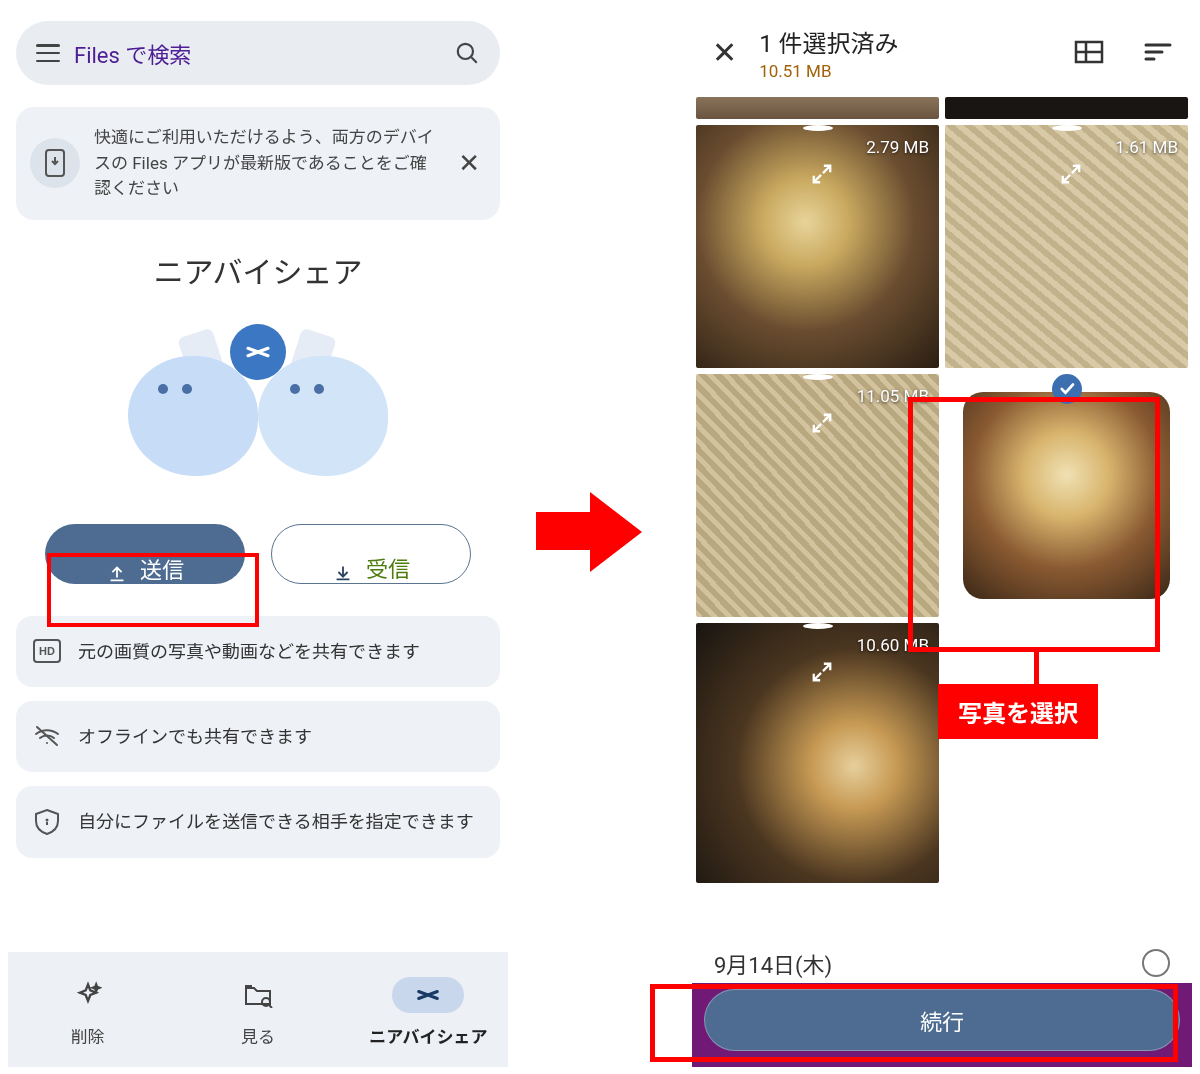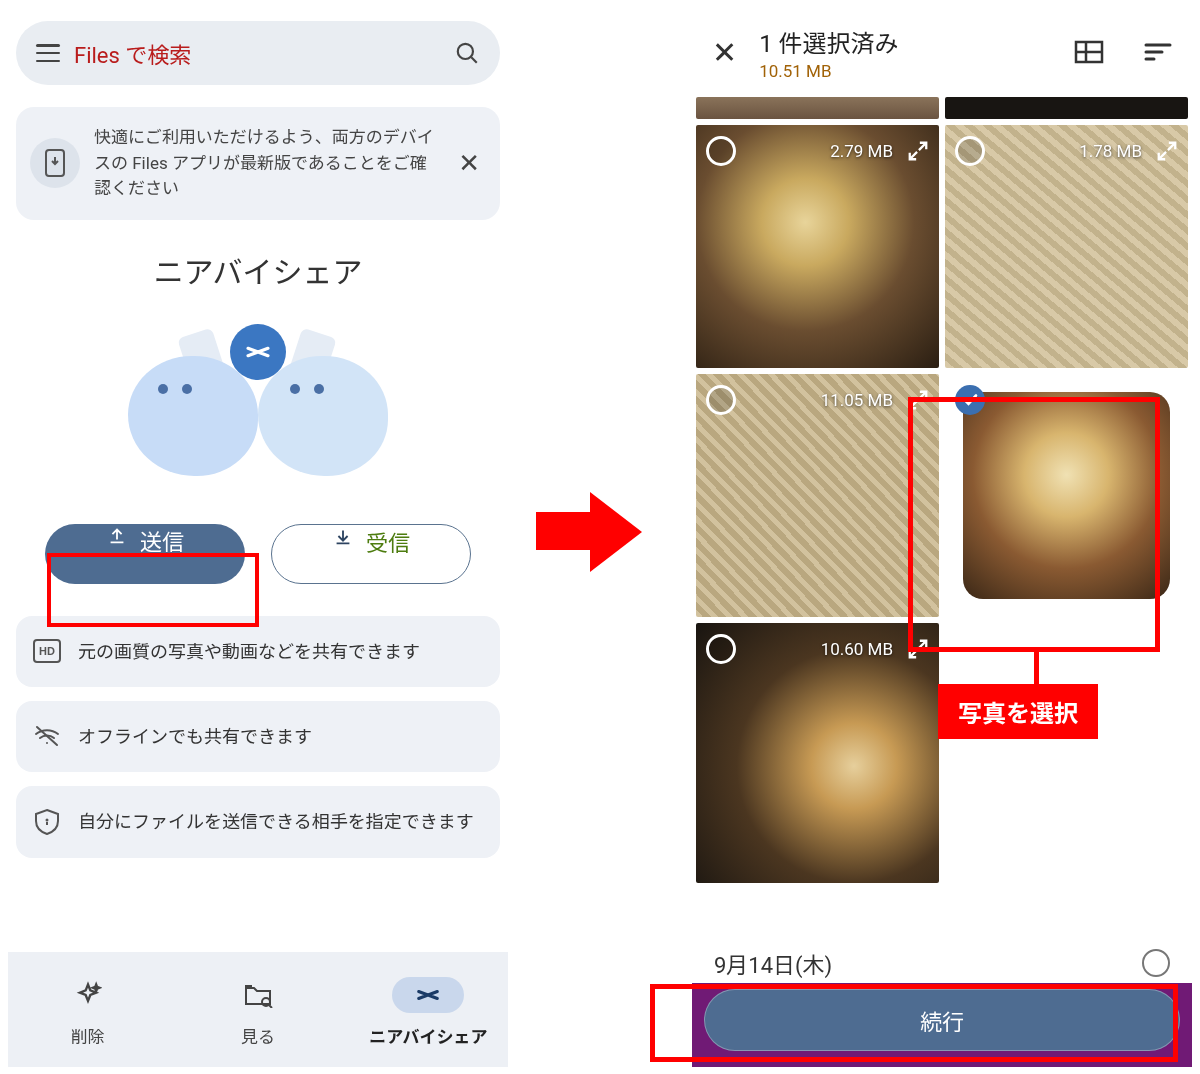--- a/index.html
+++ b/index.html
@@ -32,21 +32,21 @@
     height: 64px;
     background: #e9edf2;
     border-radius: 32px;
     display: flex;
     align-items: center;
     padding: 0 20px;
     gap: 14px;
   }
   .hamburger { width: 24px; height: 18px; display:flex; flex-direction:column; justify-content:space-between; }
   .hamburger span { display:block; height:2.5px; background:#444; border-radius:2px; }
-  .search-text { font-size: 22px; color: #b91c1c; flex:1; }
+  .search-text { font-size: 22px; color: #4c1d95; flex:1; }
   .search-icon svg { width:26px; height:26px; }
 
   .notice-card {
     margin: 12px 8px 0 8px;
     background: #eef1f6;
     border-radius: 18px;
     padding: 18px 14px;
     display: flex;
     align-items: center;
     gap: 14px;
@@ -72,21 +72,21 @@
   .center-circle {
     position:absolute; width:56px; height:56px; border-radius:50%; background:#3b77c2; left:222px; top:18px;
     display:flex; align-items:center; justify-content:center;
   }
   .phone-chip { position:absolute; width:36px; height:50px; background:#e5ecf5; border-radius:6px; transform:rotate(-18deg); }
   .phone-chip.c1 { left:176px; top:26px; }
   .phone-chip.c2 { left:286px; top:26px; transform:rotate(18deg); }
 
   .btn-row { display:flex; gap:26px; justify-content:center; margin:18px 0; }
   .pill-btn {
-    width:200px; height:60px; border-radius:30px; display:flex; align-items:flex-start; justify-content:center; gap:12px; font-size:22px; color:#102a4d;
+    width:200px; height:60px; border-radius:30px; display:flex; align-items:flex-end; justify-content:center; gap:12px; font-size:22px; color:#102a4d;
   }
   .pill-btn.primary { background:#4e6c91; color:#fff; }
   .pill-btn.outline { background:#fff; border:1.5px solid #5a738f; color:#4d7c0f;}
   .red-box { position:absolute; border:4px solid #ff0000; pointer-events:none; }
   .red-box.send { left:47px; top:553px; width:212px; height:74px; }
 
   .info-card {
     margin: 14px 8px 0 8px; background:#eef1f6; border-radius:16px; padding:22px 16px;
     display:flex; align-items:center; gap:16px; font-size:18px; color:#333; line-height:1.5;
   }
@@ -117,21 +117,21 @@
 
   .grid-area { flex:1; overflow:hidden; padding:0 4px 0 4px; position:relative; background:#fff;}
   .row-partial { display:flex; gap:6px; height:22px;}
   .row-partial .cell { flex:1; background:#6b5c4a; }
   .grid { display:grid; grid-template-columns:1fr 1fr; gap:6px; margin-top:6px;}
   .cell {
     position:relative; aspect-ratio:1/1; background:#5a4a3a; border-radius:2px; overflow:hidden;
     display:flex; align-items:center; justify-content:center;
   }
   .cell.half { aspect-ratio:auto; height:260px;}
-  .overlay-top { position:absolute; top:0; left:0; right:0; height:52px; display:flex; align-items:center; padding:0 10px; gap:6px; }
+  .overlay-top { position:absolute; top:0; left:0; right:0; height:52px; display:flex; align-items:center; padding:0 10px; gap:6px;flex-direction:column; }
   .sel-circle { width:30px; height:30px; border:3px solid #fff; border-radius:50%; background:rgba(0,0,0,0.15); }
   .sel-check { width:30px; height:30px; border-radius:50%; background:#3b6fb0; display:flex; align-items:center; justify-content:center; }
   .size-badge { margin-left:auto; font-size:17px; color:#fff; text-shadow:0 1px 3px rgba(0,0,0,.7); }
   .expand-icon { color:#fff; margin-left:8px;}
   .food {
     width:100%; height:100%; object-fit:cover;
     background: radial-gradient(circle at 45% 40%, #e8d49a 0%, #c9a95f 22%, #6a4d30 55%, #2a1e12 100%);
   }
   .food.noodle { background: repeating-linear-gradient(40deg, #d8c9a7 0 6px, #c2b28c 6px 12px); }
   .food.noodle2 { background: repeating-linear-gradient(46deg, #d2c29e 0 5px, #b9a77f 5px 11px); }
@@ -329,21 +329,21 @@
             <svg width="22" height="22" viewBox="0 0 24 24" stroke="#fff" stroke-width="2.5" fill="none">
                 <path d="M14 3 h7 v7 M10 21 H3 v-7 M21 3 l-8 8 M3 21 l8 -8"></path>
               </svg>
           </div>
         </div>
       </div>
       <div class="cell">
         <div class="food noodle"></div>
         <div class="overlay-top">
           <div class="sel-circle"></div>
-          <div class="size-badge">1.78 MB</div>
+          <div class="size-badge">1.61 MB</div>
           <div class="expand-icon">
             <svg width="22" height="22" viewBox="0 0 24 24" stroke="#fff" stroke-width="2.5" fill="none">
                 <path d="M14 3 h7 v7 M10 21 H3 v-7 M21 3 l-8 8 M3 21 l8 -8"></path>
               </svg>
           </div>
         </div>
       </div>
       <div class="cell">
         <div class="food noodle2"></div>
         <div class="overlay-top">

